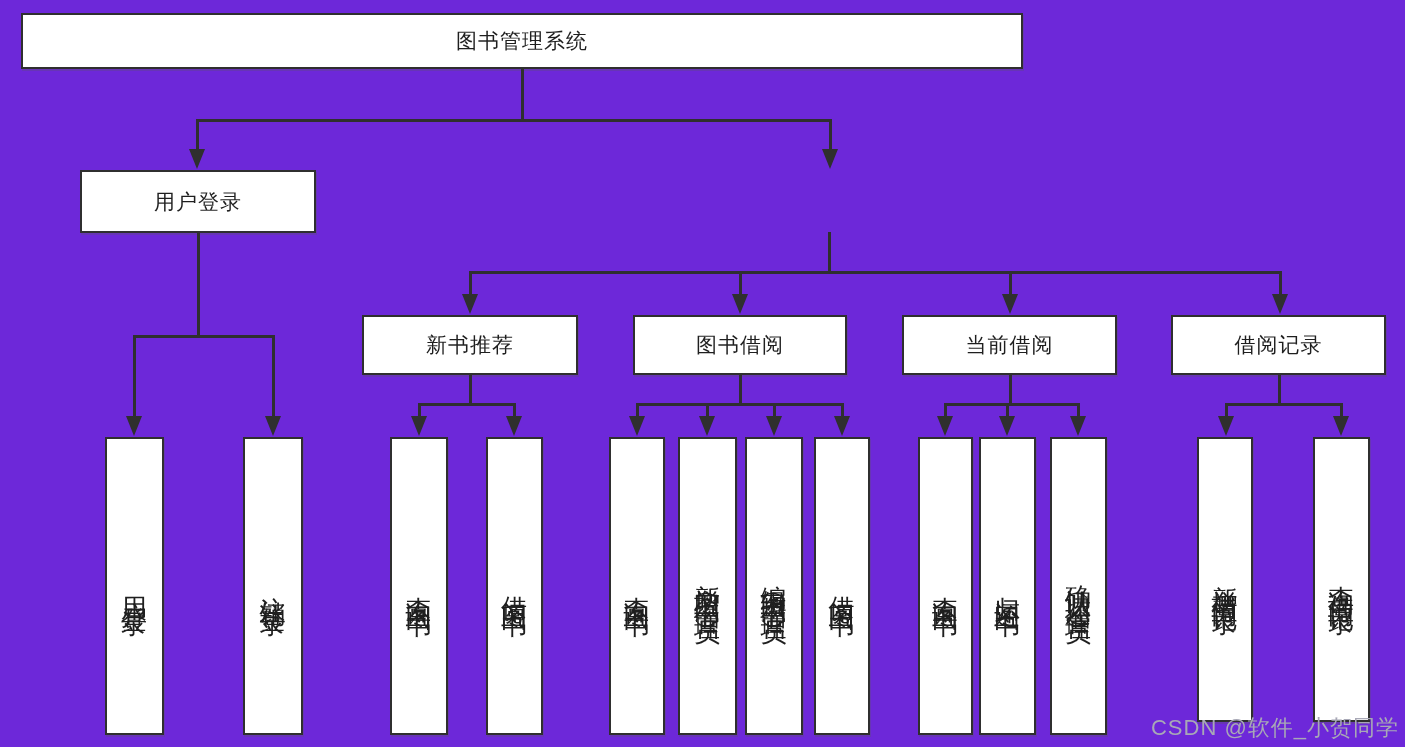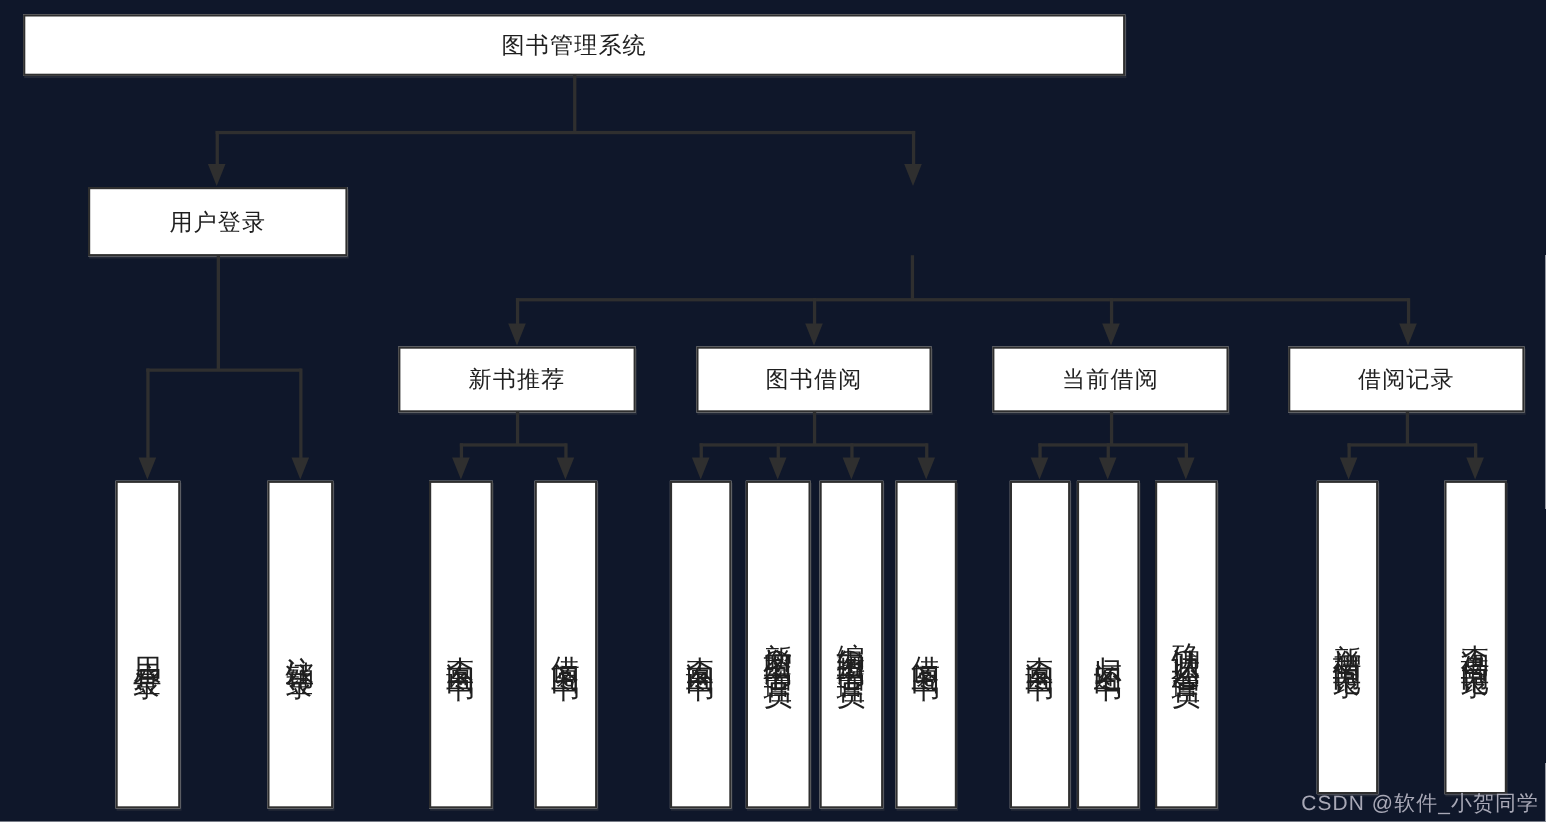--- a/index.html
+++ b/index.html
@@ -1,19 +1,19 @@
 <!DOCTYPE html>
 <html><head>
 <meta charset="utf-8">
 <style>
   html,body{margin:0;padding:0;background:#ffffff;}
   .canvas{
     position:relative;
     width:1405px;height:747px;
-    background:#0f172a;
+    background:#6d28d9;
     font-family:"Liberation Sans","DejaVu Sans",sans-serif;
     overflow:hidden;
   }
   .hbox{
     position:absolute;
     box-sizing:border-box;
     border:2px solid #2f2f2f;
     background:#ffffff;
     display:flex;align-items:center;justify-content:center;
     font-size:21px;color:#1f1f1f;
@@ -42,21 +42,21 @@
   .hline{position:absolute;height:3px;background:#2f2f2f;}
   .arrow{
     position:absolute;width:0;height:0;
     border-left:8px solid transparent;
     border-right:8px solid transparent;
     border-top:20px solid #2f2f2f;
   }
   .watermark{
     position:absolute;
     right:6px;bottom:4px;
-    font-size:19px;
+    font-size:22px;
     color:#a8a8b6;
     letter-spacing:1px;
     pointer-events:none;
   }
 </style>
 </head>
 <body>
 
 <div class="canvas">
 

